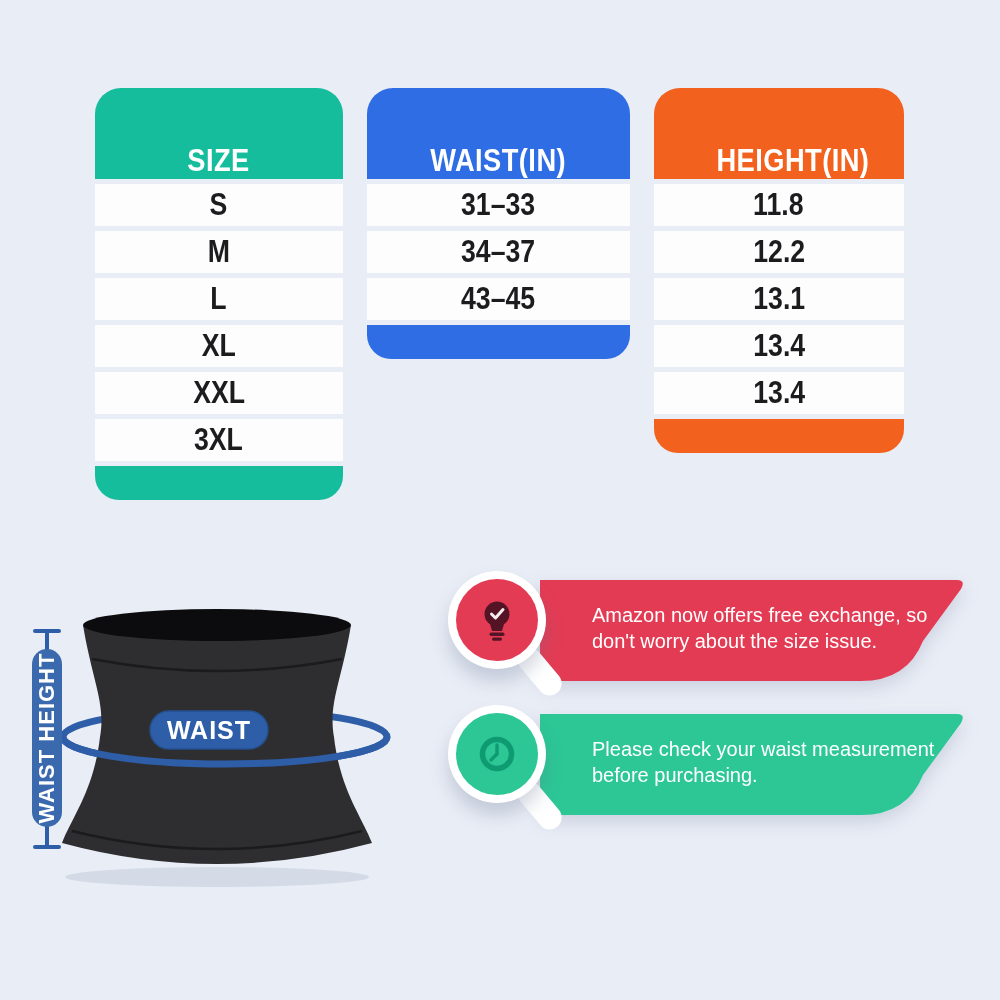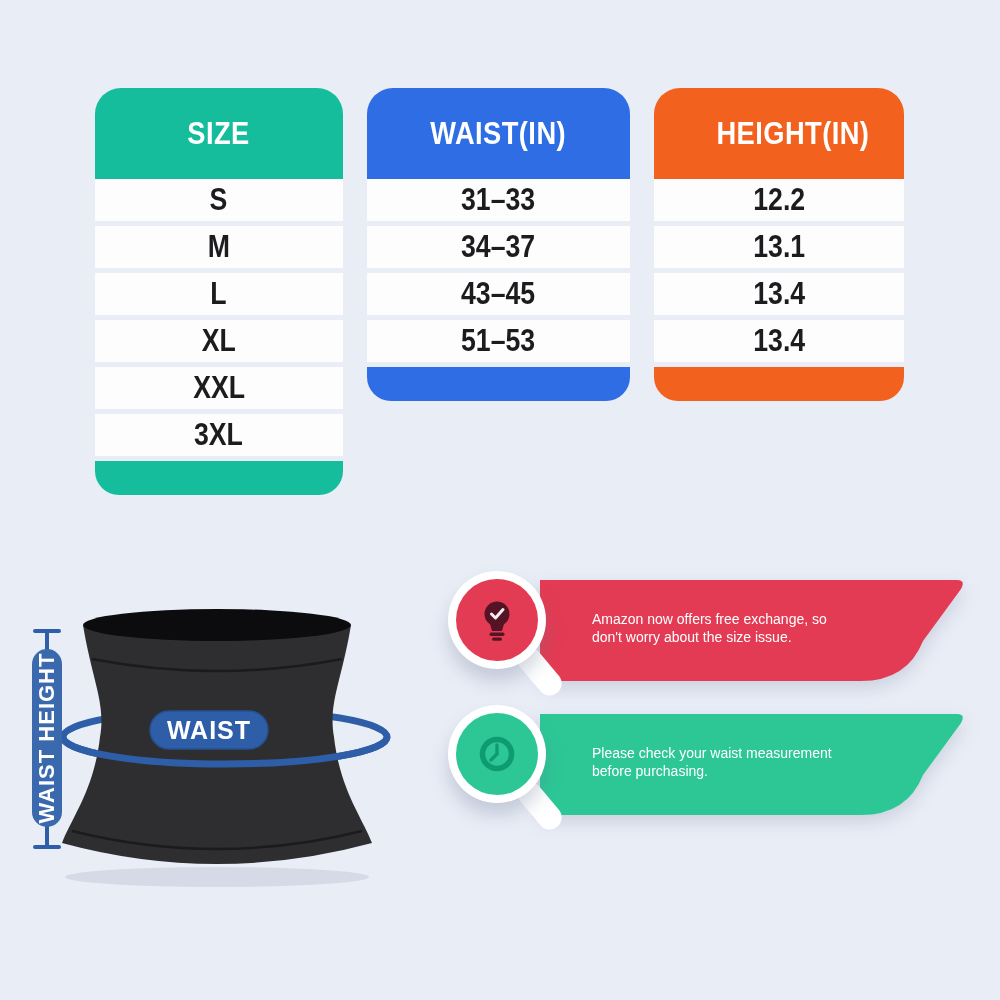--- a/index.html
+++ b/index.html
@@ -6,22 +6,22 @@
   html,body { width:1000px; height:1000px; }
   body { font-family:"Liberation Sans", sans-serif; }
   .page { position:relative; width:1000px; height:1000px; background:#e9edf6; overflow:hidden; }
 
   
   .size-table { position:absolute; left:95px; top:88px; width:809px; display:flex; gap:24px; }
   .col { display:flex; flex-direction:column; }
   .col-size   { width:254px; }
   .col-waist  { width:270px; }
   .col-height { width:257px; }
-  .col-header { height:91px; border-radius:26px 26px 0 0; 
-                display:flex; align-items:center; justify-content:center; }
+  .col-header { height:91px; border-radius:26px 26px 0 0; margin-bottom:5px;
+                display:flex; align-items:flex-end; justify-content:center; }
   .col-header .hd { color:#ffffff; font-size:31px; font-weight:bold; letter-spacing:.5px;
                     display:inline-block; transform:scaleX(.88); }
   .cell { height:42px; margin-bottom:5px; background:#fdfdfe;
           display:flex; align-items:center; justify-content:center; }
   .cell span { font-size:31px; font-weight:bold; color:#1c1c1e; display:inline-block; transform:scaleX(.86); }
   .col-footer { height:34px; border-radius:0 0 24px 24px; }
 
   
   .diagram { position:absolute; left:10px; top:585px; width:420px; height:320px; }
   .diagram svg { width:100%; height:100%; display:block; }
@@ -33,21 +33,21 @@
                filter:drop-shadow(0 7px 9px rgba(96,110,140,.22)); }
   .co-handle { position:absolute; left:88px; top:95px; width:24px; height:54px;
                background:#ffffff; border-radius:12px; transform:rotate(-40deg); }
   .co-circle { position:absolute; left:8px; top:21px; width:98px; height:98px; background:#ffffff;
                border-radius:50%; box-shadow:0 12px 18px rgba(96,110,140,.28);
                display:flex; align-items:center; justify-content:center; }
   .co-disc { width:82px; height:82px; border-radius:50%;
              display:flex; align-items:center; justify-content:center; }
   .co-text { position:absolute; left:152px; top:30px; width:352px; height:96px;
              display:flex; align-items:center;
-             color:#ffffff; font-size:14px; line-height:1.3; white-space:pre-line; }
+             color:#ffffff; font-size:20px; line-height:1.3; white-space:pre-line; }
   .callout-3 .co-text { font-weight:bold; }
 </style>
 </head>
 <body>
 
 <div class="page">
 
   <div class="size-table">
 
     <div class="col col-size">
@@ -81,30 +81,30 @@
       </div>
       <div class="cell">
           <span>31–33</span>
         </div>
       <div class="cell">
           <span>34–37</span>
         </div>
       <div class="cell">
           <span>43–45</span>
         </div>
-      <div class="cell">
-          <span>51–53</span>
-        </div>
       <div class="col-footer" style="background: rgb(47, 109, 228);"></div>
     </div>
 
     <div class="col col-height">
       <div class="col-header" style="background: rgb(242, 97, 29); padding-left: 28px;">
         <span class="hd">HEIGHT(IN)</span>
       </div>
+      <div class="cell">
+          <span>11.8</span>
+        </div>
       <div class="cell">
           <span>12.2</span>
         </div>
       <div class="cell">
           <span>13.1</span>
         </div>
       <div class="cell">
           <span>13.4</span>
         </div>
       <div class="cell">

